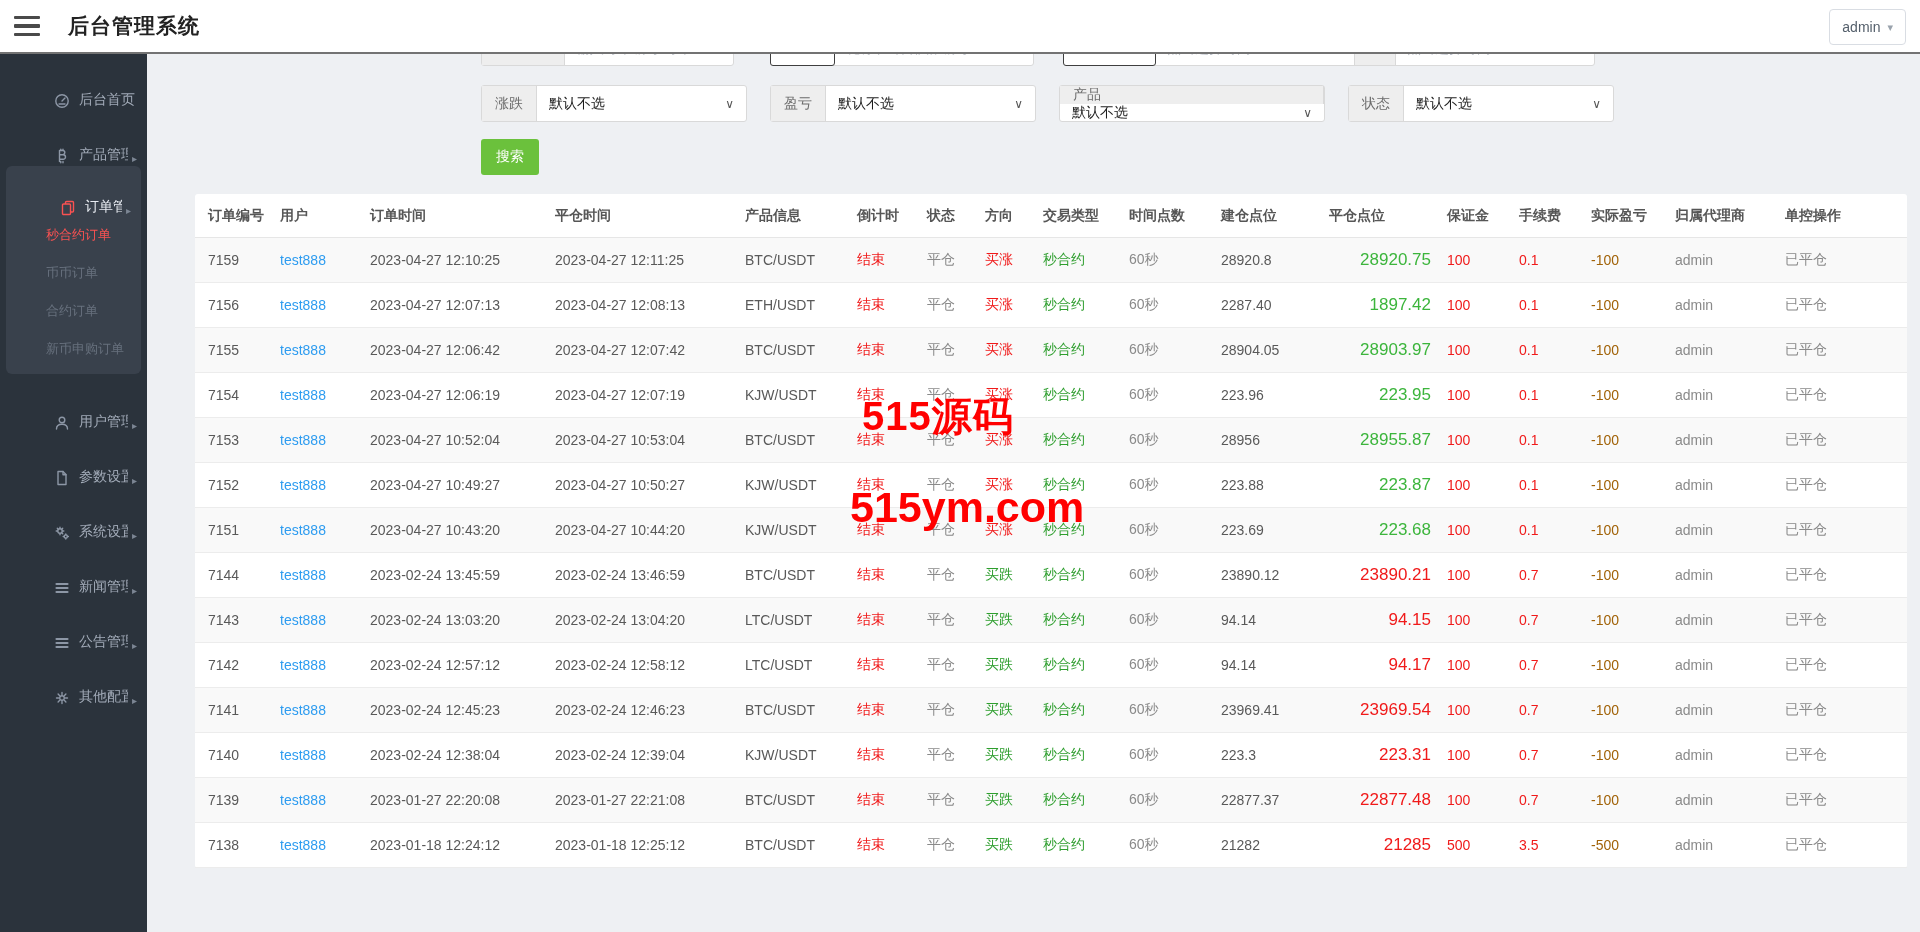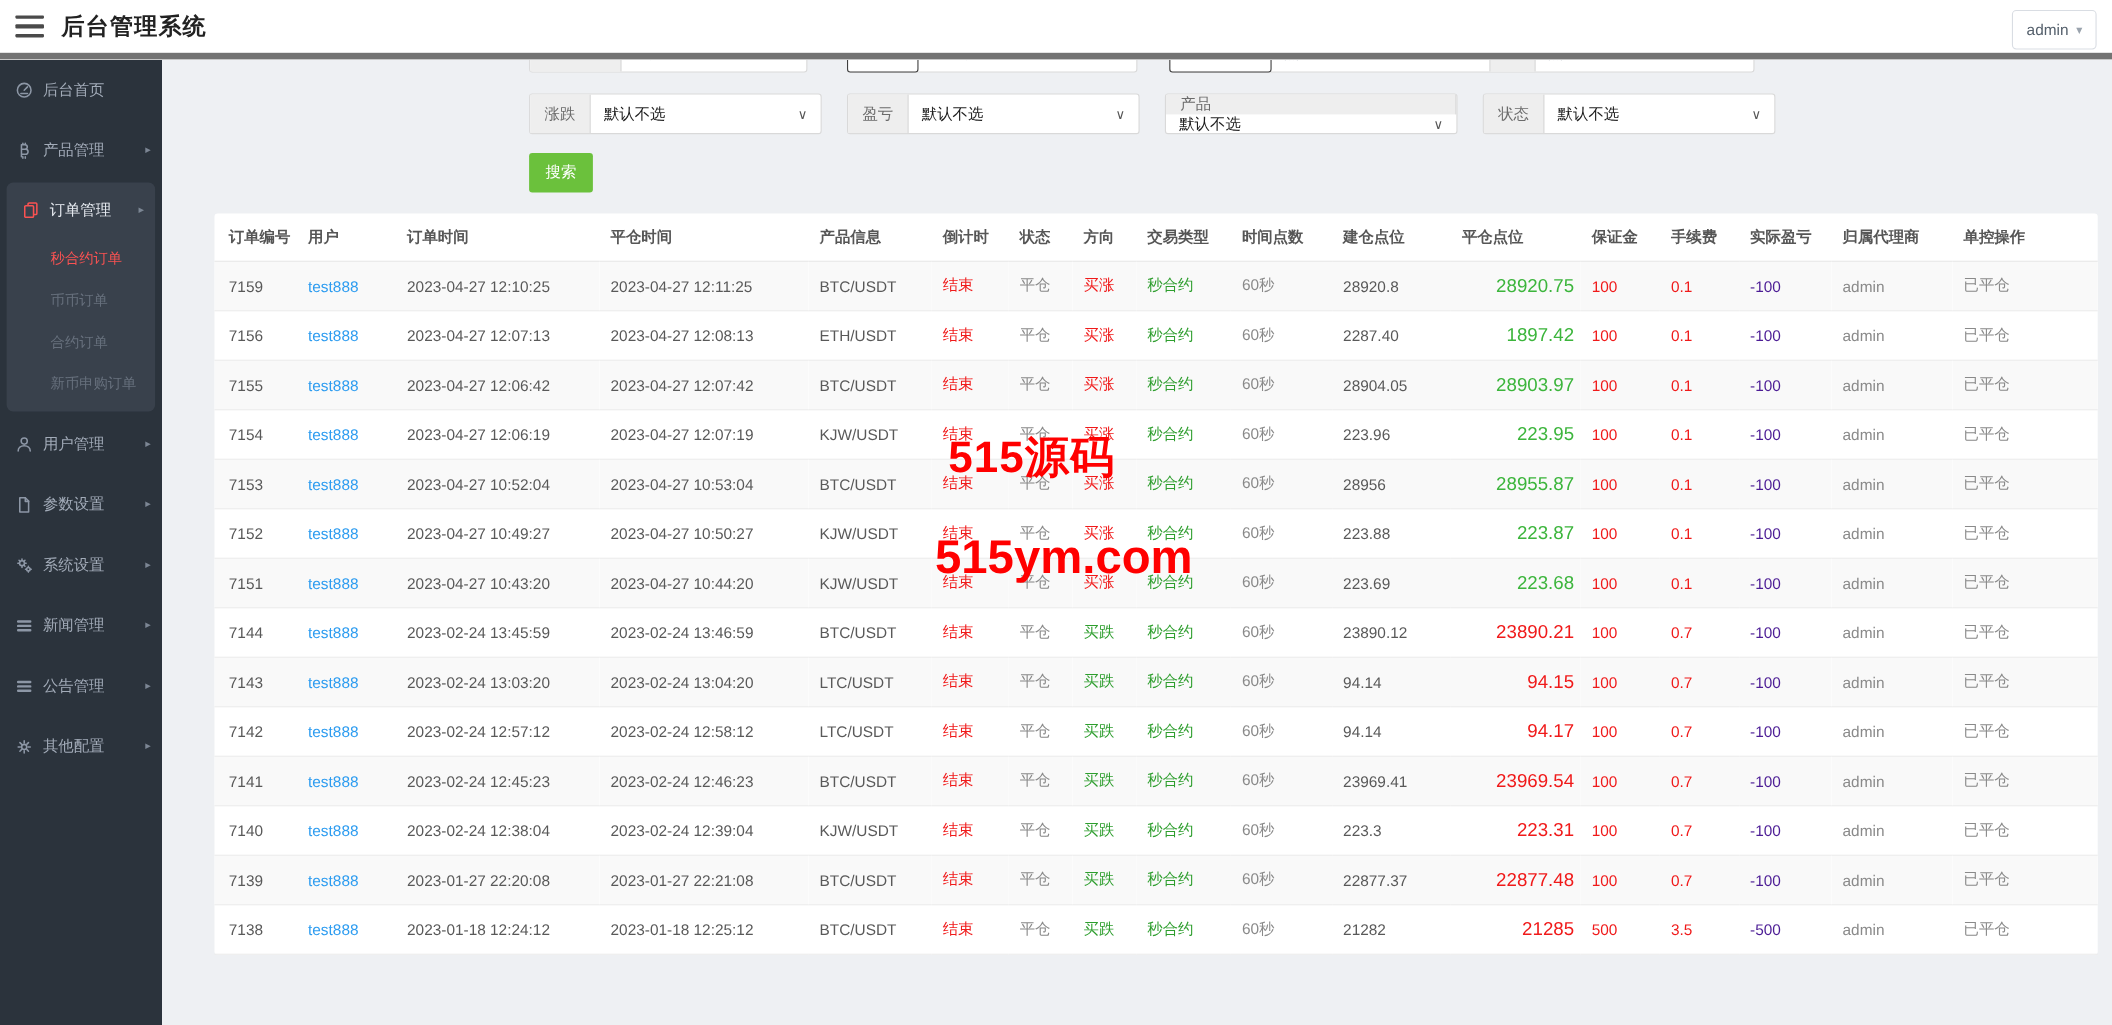--- a/index.html
+++ b/index.html
@@ -1,28 +1,28 @@
 <!DOCTYPE html>
 <html><head>
 <meta charset="utf-8">
 <style>
   * { margin:0; padding:0; box-sizing:border-box; }
   html,body { width:1920px; height:932px; overflow:hidden; font-family:"Liberation Sans","DejaVu Sans",sans-serif; background:#eef0f3; }
 
   
-  .topbar { position:fixed; top:0; left:0; width:1920px; height:54px; background:#fff; border-bottom:6px solid #737373; z-index:30; display:flex; align-items:center; }
+  .topbar { position:fixed; top:0; left:0; width:1920px; height:54px; background:#fff; border-bottom:2px solid #737373; z-index:30; display:flex; align-items:center;gap:12px; }
   .hamburger { width:26px; height:20px; margin-left:14px; display:flex; flex-direction:column; justify-content:space-between; cursor:pointer; }
   .hamburger span { display:block; height:3.2px; background:#4a4a4a; border-radius:1px; }
   .app-title { margin-left:16px; font-size:21px; font-weight:600; color:#222; letter-spacing:1px; }
   .user-menu { position:absolute; right:14px; top:9px; height:36px; padding:0 12px; border:1px solid #d9dde3; border-radius:4px; background:#fff; display:flex; align-items:center; gap:7px; font-size:14px; color:#55606c; cursor:pointer; }
   .user-menu .caret { font-size:11px; color:#9aa3ad; }
 
   
   .sidebar { position:fixed; top:54px; left:0; bottom:0; width:147px; background:#2b333c; z-index:20; }
-  .side-item { display:flex; align-items:center; height:55px; padding:0 10px 0 13px; color:#a2abb8; font-size:14px; cursor:pointer; position:relative; }
+  .side-item { display:flex; align-items:flex-end; height:55px; padding:0 10px 0 13px; color:#a2abb8; font-size:14px; cursor:pointer; position:relative;margin-left:40px; }
   .side-item .ic { width:17px; height:16px; margin-right:9px; flex:none; display:inline-flex; align-items:center; justify-content:center; }
   .side-item .lbl { flex:1; white-space:nowrap; overflow:hidden; }
   .side-item .arrow { font-size:10px; color:#7c8694; margin-left:4px; }
   .submenu-block { background:#39414c; border-radius:6px; margin:2px 6px; padding-bottom:6px; }
   .submenu-block .side-item { height:50px; }
   .submenu-block .side-item .lbl { color:#e7ebf1; }
   .sub-item { display:block; padding:10px 22px 10px 40px; font-size:13px; color:#67707d; cursor:pointer; white-space:nowrap; }
   .sub-item.active { color:#fa5252; }
 
   
@@ -48,21 +48,21 @@
   .panel-title { padding:16px 21px 13px; font-size:17px; color:#9a9a9a; border-bottom:1px solid #f0f0f0; }
   table.grid { width:100%; border-collapse:collapse; table-layout:fixed; }
   .grid th { text-align:left; font-size:14px; font-weight:700; color:#565656; padding:13px 6px 12px 10px; border-bottom:1px solid #e6e6e6; white-space:nowrap; }
   .grid td { font-size:14px; color:#666; padding:12px 6px 12px 10px; border-bottom:1px solid #ececec; white-space:nowrap; overflow:hidden; }
   .grid tbody tr:nth-child(odd) { background:#f9f9f9; }
   .grid th:first-child, .grid td:first-child { padding-left:13px; }
   td.c-dark { color:#595959; }
   td.c-gray { color:#8a8a8a; }
   td.c-red, span.c-red { color:#f01a1a; }
   td.c-green { color:#2e9e2e; }
-  td.c-profit { color:#4c1d95; }
+  td.c-profit { color:#a16207; }
   td.c-link a { color:#2d9cf0; text-decoration:none; cursor:pointer; }
   td.big-price { font-size:17px;text-align:right; }
   td.big-price.up { color:#f01a1a; }
   td.big-price.down { color:#3cb53c; }
 
   
   .wm { position:fixed; color:#ff0000; font-weight:700; z-index:50; pointer-events:none; line-height:1; }
   .wm1 { left:862px; top:396px; font-size:40px; letter-spacing:1px; }
   .wm2 { left:850px; top:486px; font-size:43px; }
 </style>

